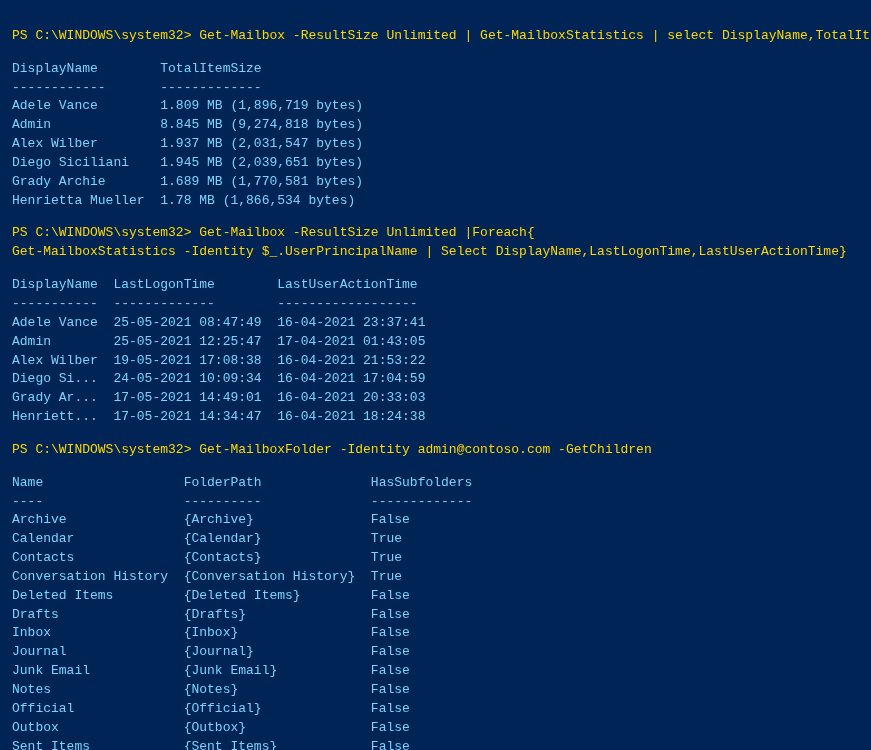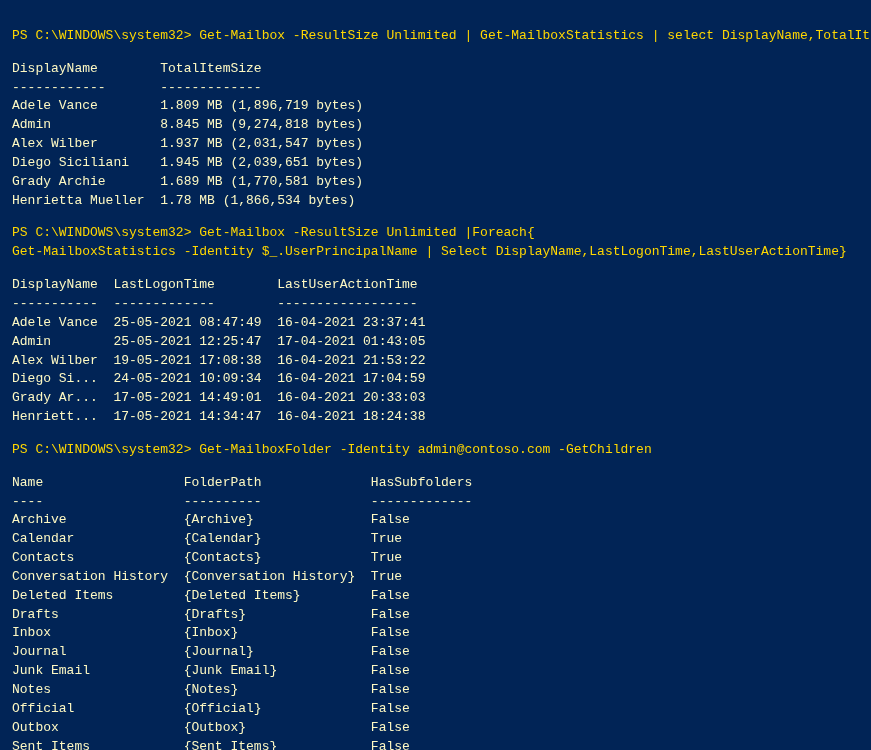--- a/index.html
+++ b/index.html
@@ -14,21 +14,21 @@
       position: relative;
     }
     .terminal-content {
       white-space: pre;
       line-height: 1.45;
     }
     .cmd-line {
       color: #ffd700;
     }
     .output-line {
-      color: #fef9c3;
+      color: #7dd3fc;
     }
     .spacer {
       height: 14px;
     }
   </style>
 </head>
 <body>
 
 <div class="terminal-content">
 <div class="cmd-line">PS C:\WINDOWS\system32&gt; Get-Mailbox -ResultSize Unlimited | Get-MailboxStatistics | select DisplayName,TotalItemSize</div><div class="spacer"></div><div class="output-line">DisplayName        TotalItemSize</div><div class="output-line">------------       -------------</div><div class="output-line">Adele Vance        1.809 MB (1,896,719 bytes)</div><div class="output-line">Admin              8.845 MB (9,274,818 bytes)</div><div class="output-line">Alex Wilber        1.937 MB (2,031,547 bytes)</div><div class="output-line">Diego Siciliani    1.945 MB (2,039,651 bytes)</div><div class="output-line">Grady Archie       1.689 MB (1,770,581 bytes)</div><div class="output-line">Henrietta Mueller  1.78 MB (1,866,534 bytes)</div><div class="spacer"></div><div class="cmd-line">PS C:\WINDOWS\system32&gt; Get-Mailbox -ResultSize Unlimited |Foreach{

